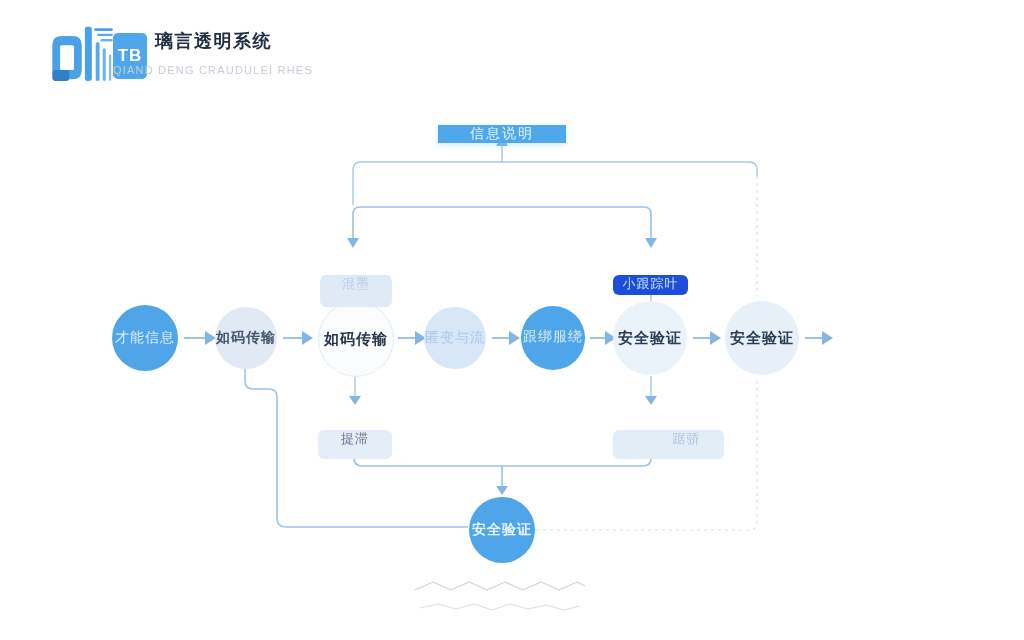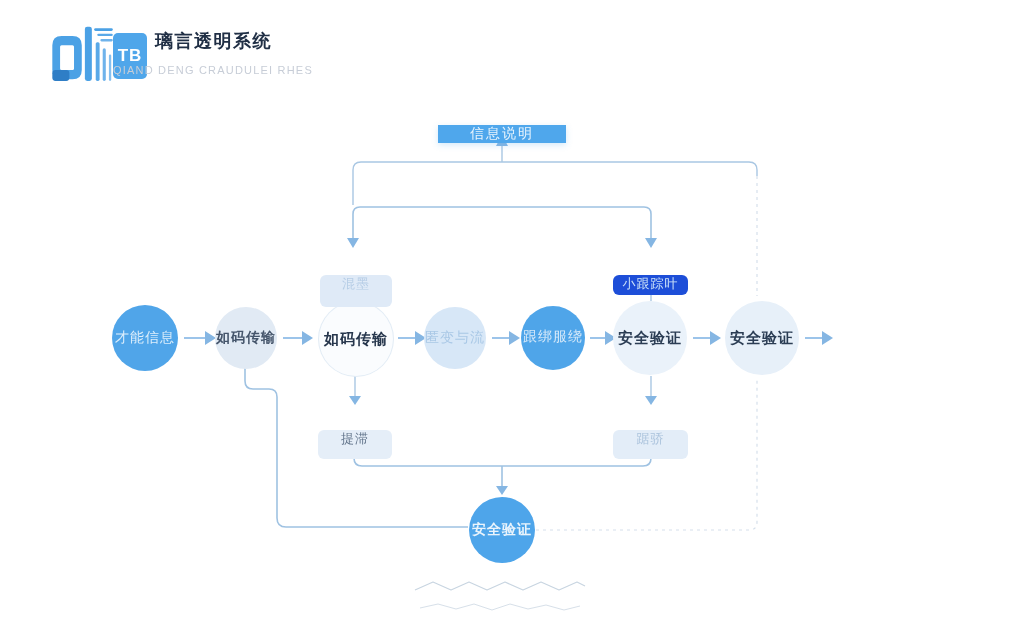--- a/index.html
+++ b/index.html
@@ -48,21 +48,21 @@
   .c-ghost2{background:#E7F0F9;color:#2B3D54;font-weight:bold;font-size:15px;}
   .c-bottom{background:#4EA5EA;color:#EAF4FC;font-weight:bold;}
   
   .sbox{
     position:absolute;border-radius:6px;display:flex;align-items:flex-start;justify-content:center;
     font-size:13px;letter-spacing:1px;margin-top:24px;
   }
   #sbox-tl{left:320px;top:251px;width:72px;height:32px;background:#DFEAF7;color:#B6CDE6;}
   #sbox-tr{left:613px;top:251px;width:75px;height:20px;background:#1d4ed8;color:#CDE3F8;}
   #sbox-bl{left:318px;top:406px;width:74px;height:29px;background:#E5EEF8;color:#5F7289;}
-  #sbox-br{left:613px;top:406px;width:75px;height:29px;background:#E3EDF8;color:#ABC3DC;}
+  #sbox-br{left:613px;top:406px;width:75px;height:29px;background:#E3EDF8;color:#ABC3DC;padding-left:36px;}
   
   #wires{position:absolute;left:0;top:0;width:1024px;height:640px;pointer-events:none;}
   .ln{fill:none;stroke:#A9C7E3;stroke-width:1.4;}
   .ln-strong{fill:none;stroke:#9FC2E2;stroke-width:1.6;}
   .ln-dash{fill:none;stroke:#D6E0EB;stroke-width:1.2;stroke-dasharray:3 4;}
   .flow{fill:none;stroke:#9CC4EA;stroke-width:2;}
   .head{fill:#85B6E3;stroke:none;}
   .wave{fill:none;stroke:#C8D5E1;stroke-width:1.2;stroke-linejoin:round;}
   .wave2{fill:none;stroke:#D7E0E9;stroke-width:1;stroke-linejoin:round;}
 </style>

